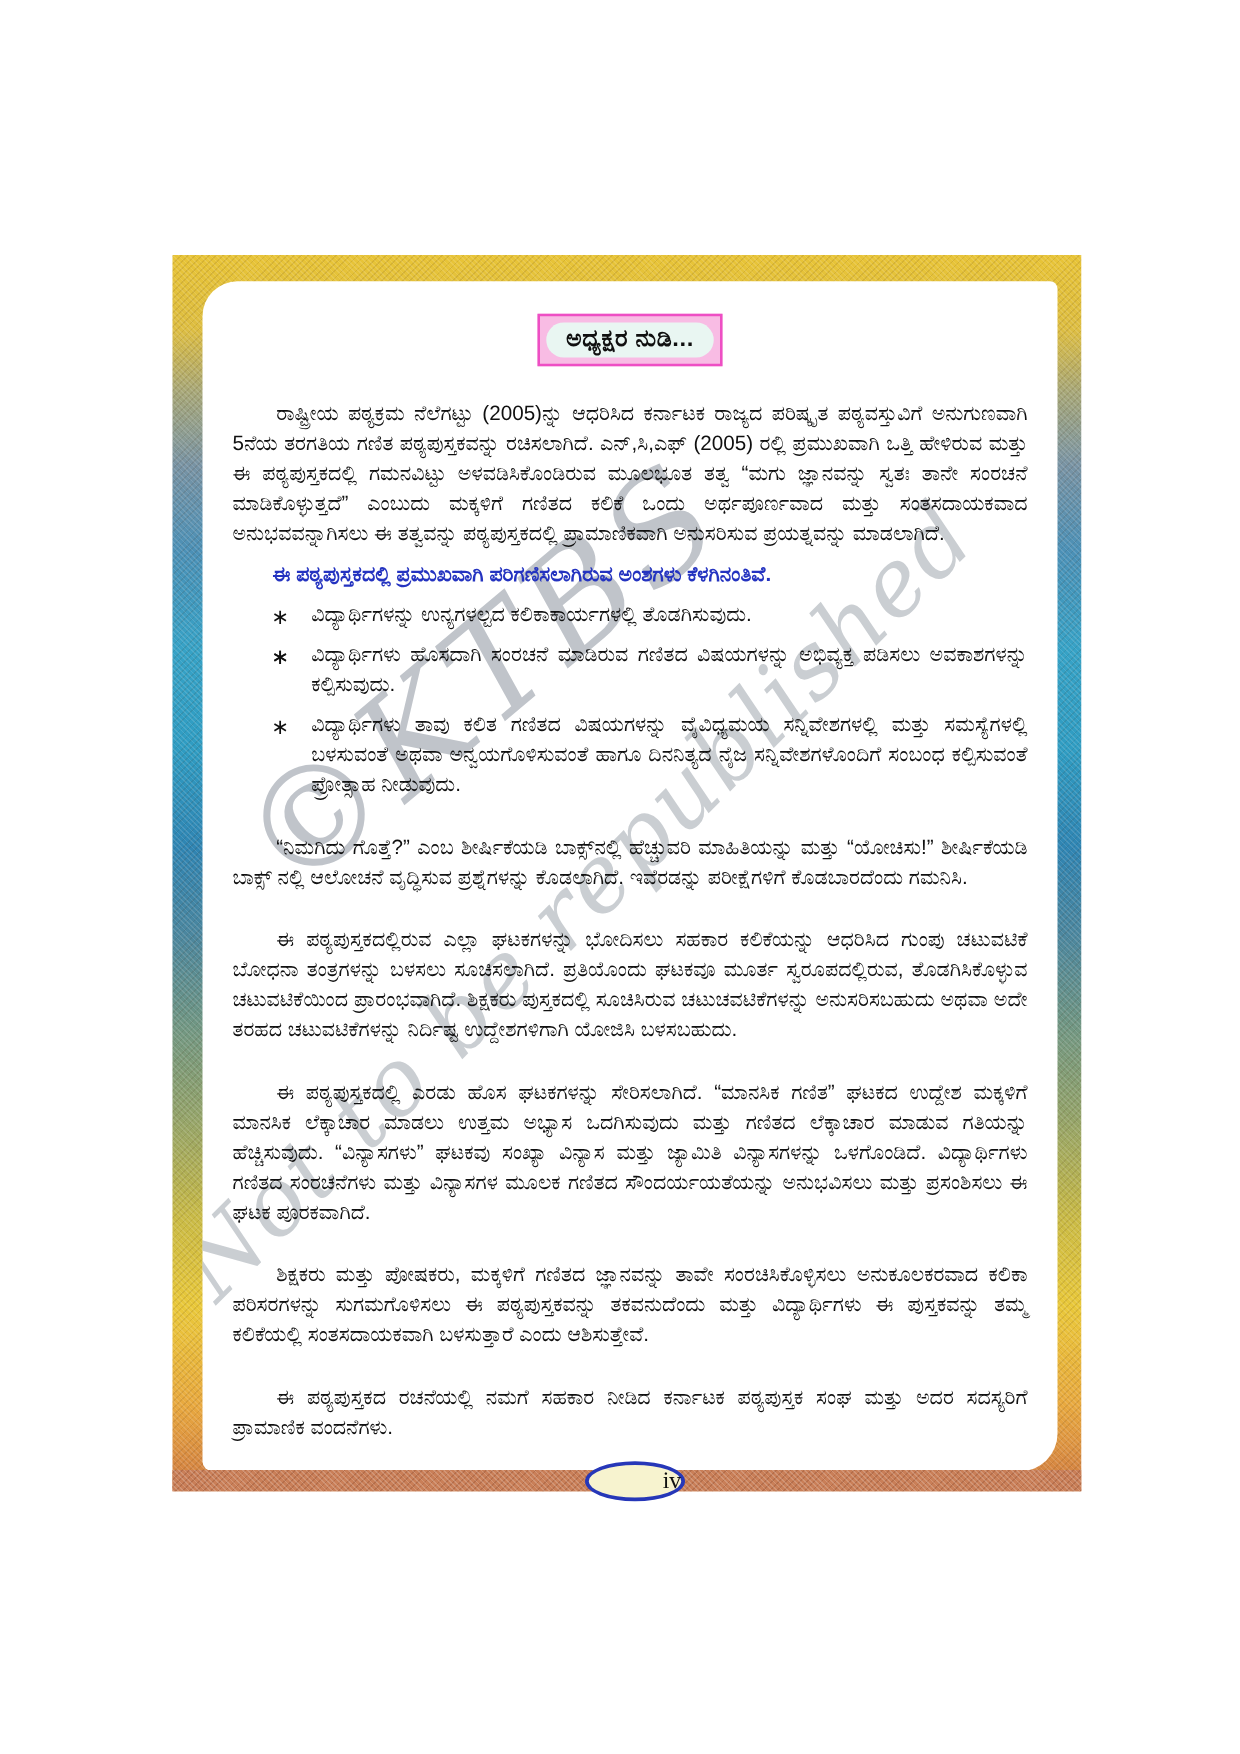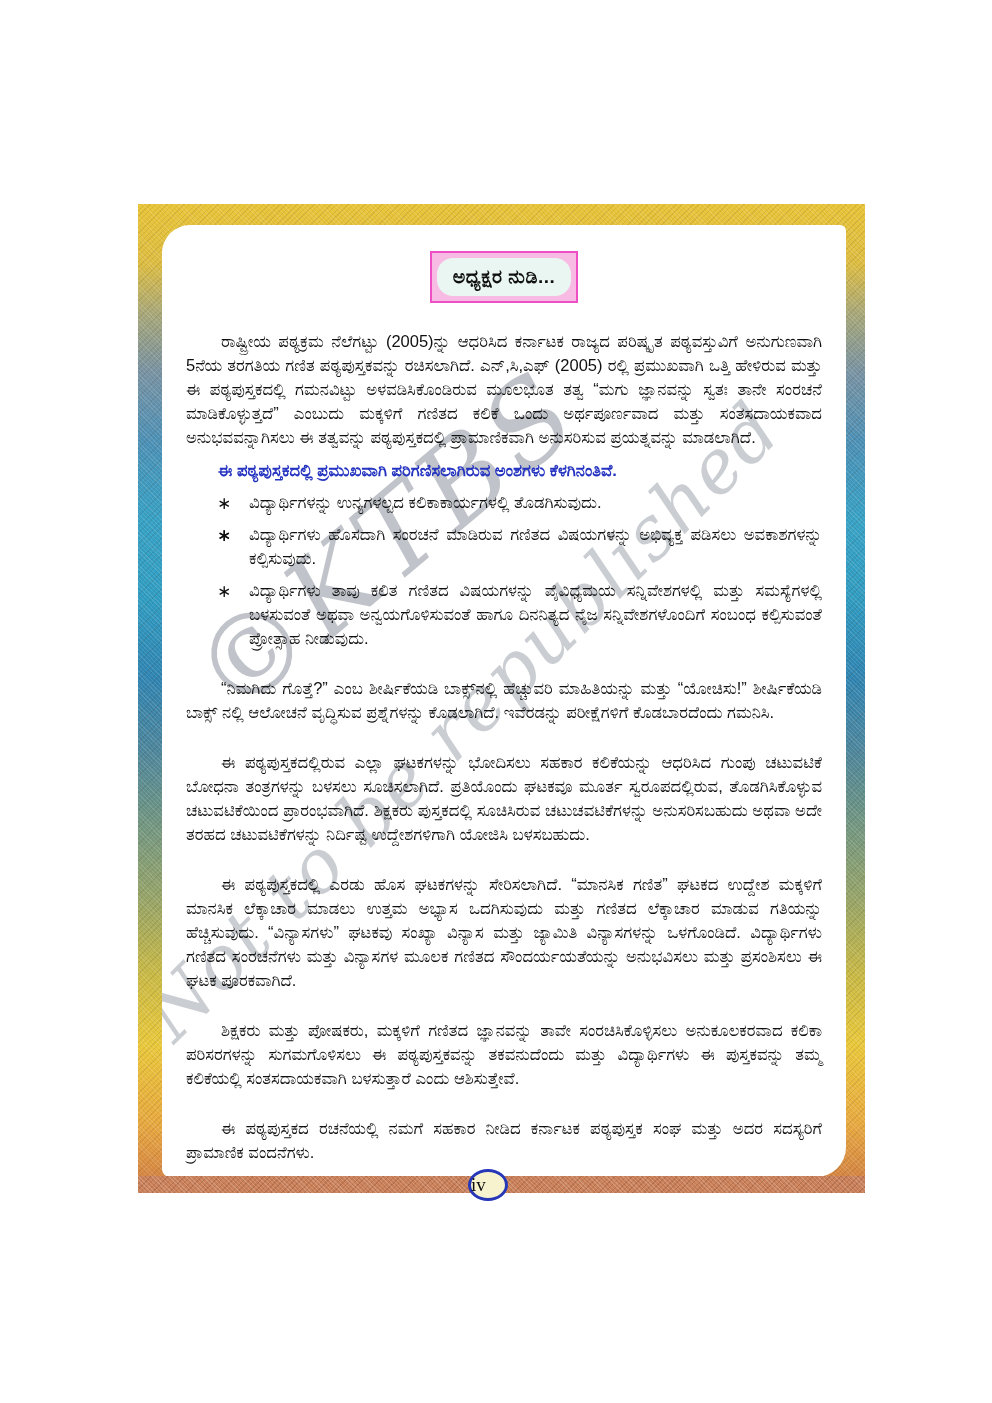--- a/index.html
+++ b/index.html
@@ -46,21 +46,21 @@
     left:-6px;top:758px;font-size:74px;color:rgba(150,158,166,.50);
     transform:rotate(-45deg);letter-spacing:2px;
   }
   .content{position:relative;z-index:2;padding:24px 24px 0;color:#101010;}
   
   .title-box{
     width:148px;margin:2px auto 0;background:#f8bce4;
     border:2px solid #ee4fc4;padding:5px;box-sizing:border-box;
   }
   .title-pill{
-    background:#e9f6f2;border-radius:16px;height:38px;
+    background:#e9f6f2;border-radius:16px;height:28px;
     display:flex;align-items:center;justify-content:center;
   }
   .title-pill span{font-weight:bold;font-size:19px;letter-spacing:.5px;}
   
   .para{
     font-size:16.5px;line-height:24px;text-align:justify;
     text-indent:35px;margin:26px 0 0;
   }
   .list-heading{
     font-size:16.5px;line-height:24px;font-weight:bold;color:#2433c0;
@@ -68,23 +68,23 @@
   }
   .bullet{
     position:relative;font-size:16.5px;line-height:24px;text-align:justify;
     padding-left:63px;margin:8px 0 0;
   }
   .bullet .star{
     position:absolute;left:31px;top:2px;font-size:17px;color:#101010;
   }
   
   .page-num{
-    position:absolute;left:330px;bottom:-8px;width:40px;height:32px;
+    position:absolute;left:330px;bottom:-8px;width:80px;height:32px;
     background:#f7f3cf;border:3px solid #2637b8;border-radius:50%;
-    display:flex;align-items:center;justify-content:flex-start;z-index:3;
+    display:flex;align-items:center;justify-content:flex-end;z-index:3;
     box-sizing:border-box;
   }
   .page-num span{
     font-family:"Liberation Serif","DejaVu Serif",serif;
     font-size:19px;color:#101010;
   }
 </style>
 </head>
 <body>
 

